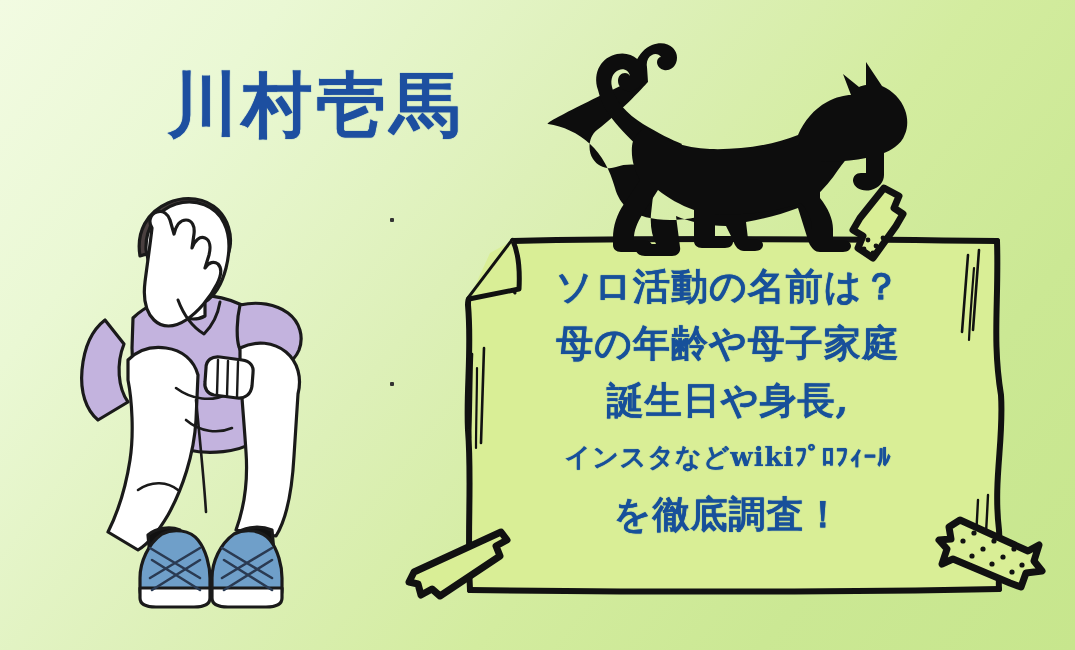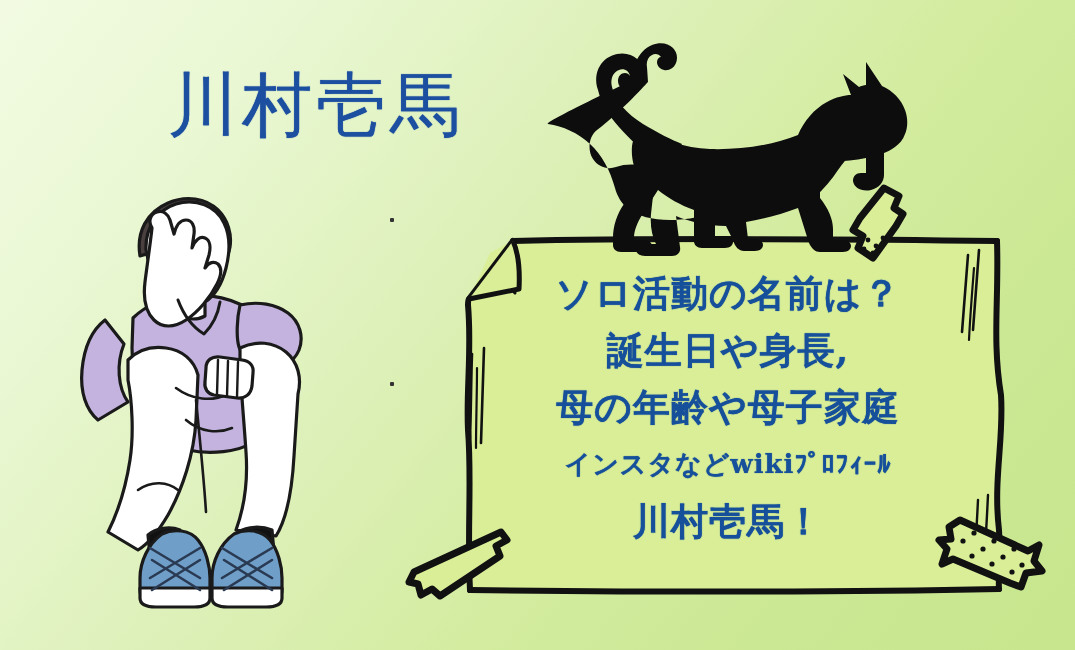--- a/index.html
+++ b/index.html
@@ -31,40 +31,39 @@
   }
   #title {
     position: absolute;
     left: 168px;
     top: 62px;
     width: 360px;
     height: 86px;
     color: #1d4fa0;
     font-family: "DejaVu Serif", "Liberation Serif", serif;
     font-size: 70px;
-    font-weight: 400;
+    font-weight: 700;
     letter-spacing: 4px;
     line-height: 86px;
     white-space: nowrap;
     text-shadow: 0 0 1px #1d4fa0;
   }
   #note-text {
     position: absolute;
     left: 478px;
     top: 258px;
     width: 500px;
     text-align: center;
     color: #17509a;
     font-family: "DejaVu Serif", "Liberation Serif", serif;
     font-size: 37px;
     font-weight: 700;
     line-height: 57px;
     letter-spacing: 1px;
     text-shadow: 0 0 1px #17509a;
-    margin-top: 7px;
   }
   #note-text .ln {
     display: block;
     white-space: nowrap;
   }
   #note-text .small {
     font-size: 26px;
   }
   .dot {
     position: absolute;
@@ -114,24 +113,24 @@
     <path d="M 968,255 C 966,282 964,308 962,332" fill="none" stroke="#111" stroke-width="2.6" stroke-linecap="round"></path>
     <path d="M 979,250 C 977,278 975,306 973,330" fill="none" stroke="#111" stroke-width="2.6" stroke-linecap="round"></path>
     <path d="M 974,268 C 972,294 970,318 969,340" fill="none" stroke="#111" stroke-width="2.2" stroke-linecap="round"></path>
 
     <path d="M 978,500 C 977,520 976,538 975,552" fill="none" stroke="#111" stroke-width="2.4" stroke-linecap="round"></path>
     <path d="M 988,495 C 987,516 986,534 985,548" fill="none" stroke="#111" stroke-width="2.4" stroke-linecap="round"></path>
   </svg>
 
   <div id="note-text">
     <span class="ln">ソロ活動の名前は？</span>
+    <span class="ln">母の年齢や母子家庭</span>
     <span class="ln">誕生日や身長,</span>
-    <span class="ln">母の年齢や母子家庭</span>
     <span class="ln small">インスタなどwikiﾌﾟﾛﾌｨｰﾙ</span>
-    <span class="ln">川村壱馬！</span>
+    <span class="ln">を徹底調査！</span>
   </div>
 
   <svg class="layer" viewBox="0 0 1075 650">
 
     <g>
       <path d="M 884,188 L 899,196 L 894,208 L 903,214 L 896,226 L 873,258 L 858,248 L 863,236 L 853,230 L 860,218 Z" fill="#d9ee96" stroke="#111" stroke-width="7" stroke-linejoin="round"></path>
       <circle cx="868" cy="240" r="2.4" fill="#111"></circle>
       <circle cx="876" cy="246" r="2.4" fill="#111"></circle>
       <circle cx="864" cy="249" r="2.4" fill="#111"></circle>
       <circle cx="873" cy="253" r="2.4" fill="#111"></circle>

